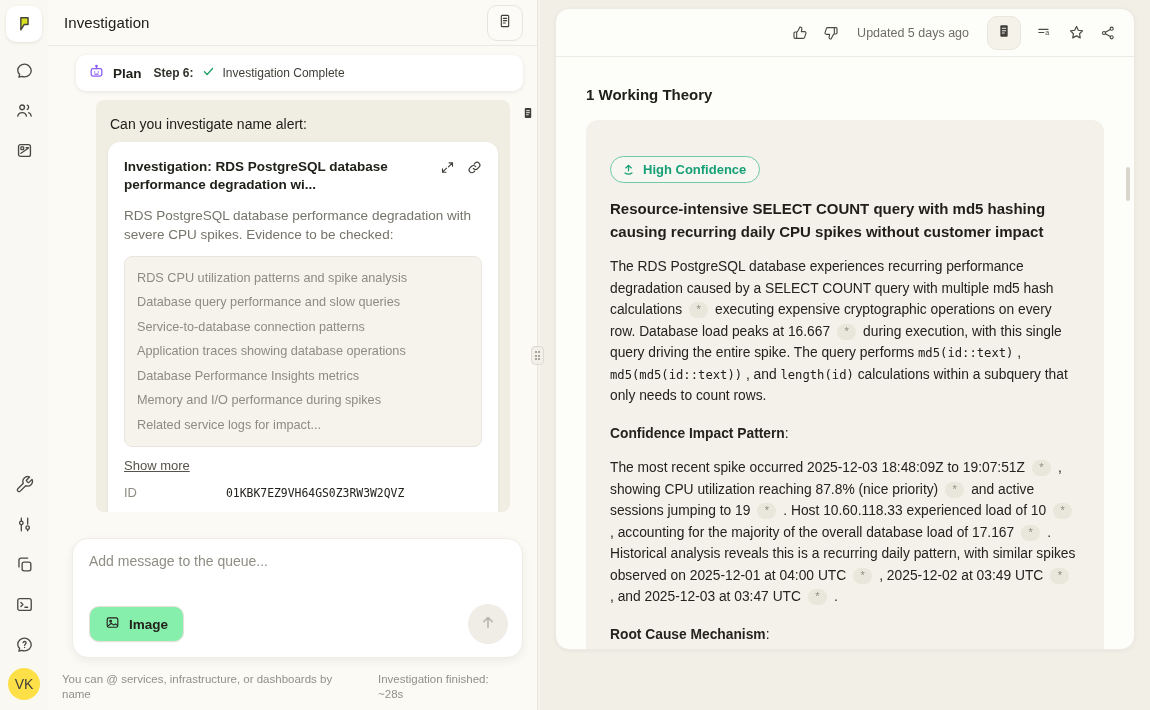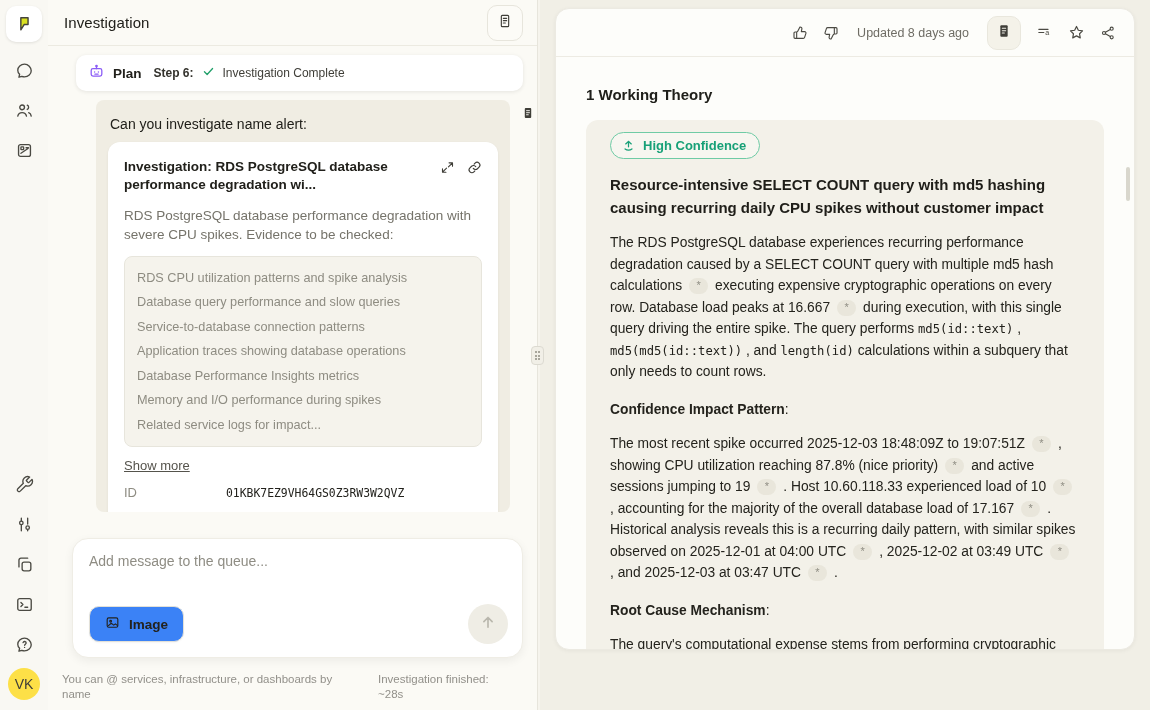--- a/index.html
+++ b/index.html
@@ -45,39 +45,39 @@
 
   .float-note-icon { position:absolute; right:2px; top:106px; color:#2F2E29; cursor:pointer; }
   .divider-handle { position:absolute; left:531px; top:346px; width:13px; height:19px; background:#F1EFE7; border:1px solid #DCDAD1; border-radius:4px; z-index:5; display:flex; align-items:center; justify-content:center; cursor:col-resize; }
   .divider-handle .dots { display:grid; grid-template-columns:2px 2px; grid-template-rows:2px 2px 2px; gap:1.5px; }
   .divider-handle .dots i { background:#8E8C82; border-radius:50%; }
 
   .composer { position:absolute; left:24px; right:14px; top:538px; height:120px; background:#FFFFFF; border:1px solid #EFEDE5; border-radius:16px; box-shadow:0 3px 10px rgba(0,0,0,.06); padding:14px 16px; z-index:4; }
   .composer textarea { width:100%; height:44px; border:none; outline:none; resize:none; background:transparent; font-family:"Liberation Sans",sans-serif; font-size:14px; color:#21201B; }
   .composer textarea::placeholder { color:#8F8D84; }
   .composer-row { position:absolute; left:16px; right:14px; bottom:13px; display:flex; align-items:center; justify-content:space-between; }
-  .image-btn { display:flex; align-items:center; gap:9px; border:1px solid #E3E1D8; background:#3b82f6; border-radius:10px; padding:8px 15px; cursor:pointer; box-shadow:0 1px 2px rgba(0,0,0,.04); }
+  .image-btn { display:flex; align-items:center; gap:9px; border:1px solid #E3E1D8; background:#86efac; border-radius:10px; padding:8px 15px; cursor:pointer; box-shadow:0 1px 2px rgba(0,0,0,.04); }
   .image-btn span { font-size:13.5px; font-weight:600; color:#23221D; }
   .send-btn { width:40px; height:40px; border-radius:50%; background:#EFEDE5; display:flex; align-items:center; justify-content:center; color:#B9B7AD; cursor:pointer; }
 
   .panel-footer { position:absolute; left:14px; right:10px; bottom:8px; display:flex; gap:22px; font-size:11.5px; color:#92908A; line-height:1.3; }
   .footer-hint { width:296px; }
   .footer-finished { width:150px; }
 
   
   .report-pane { position:absolute; left:540px; right:0; top:0; bottom:0; background:#F1EFE6; }
   .report-card { position:absolute; left:15px; right:15px; top:8px; bottom:60px; background:#FDFDFA; border:1px solid #ECEAE2; border-radius:14px; box-shadow:0 1px 4px rgba(0,0,0,.05); overflow:hidden; }
   .report-header { height:48px; display:flex; align-items:center; justify-content:flex-end; gap:15px; padding:0 18px; border-bottom:1px solid #EDEBE3; color:#4B4A43; }
   .hdr-ic { cursor:pointer; display:flex; align-items:center; }
   .updated { font-size:12.5px; color:#6E6C64; margin:0 3px; }
   .doc-btn { width:34px; height:34px; background:#F4F2E9; border:1px solid #E9E7DD; border-radius:10px; display:flex; align-items:center; justify-content:center; cursor:pointer; }
 
   .report-body { position:absolute; left:0; right:0; top:49px; bottom:0; padding:28px 30px 0; overflow:hidden; }
   .section-title { font-size:15px; font-weight:700; color:#20201B; }
-  .theory-card { margin-top:17px; background:#F3F1E9; border-radius:12px; padding:12px 24px; height:560px; }
+  .theory-card { margin-top:17px; background:#F3F1E9; border-radius:12px; padding:36px 24px; height:560px; }
   .conf-badge { display:inline-flex; align-items:center; gap:7px; border:1.4px solid #6FCBA5; border-radius:999px; padding:5px 13px 5px 10px; color:#17A077; background:rgba(255,255,255,.35); cursor:default; }
   .conf-badge span { font-size:13px; font-weight:700; }
   .theory-title { font-size:15px; font-weight:700; color:#1F1E19; line-height:1.5; margin:15px 0 4px; }
   .tpara { font-size:13.8px; color:#24231D; line-height:1.56; margin-top:13px; }
   .tpara.thead { margin-top:16px; }
   .tpara strong { font-weight:700; }
   .icode { font-family:"DejaVu Sans Mono","Liberation Mono",monospace; font-size:12.2px; color:#21201B; }
   .cite { display:inline-block; background:#E9E6DB; color:#8F8D83; border-radius:8px; font-size:11px; line-height:15px; padding:0 7.5px 1px; margin:0 3px; vertical-align:1px; cursor:pointer; }
   .scroll-thumb { position:absolute; right:4px; top:158px; width:4px; height:34px; background:#D9D7CD; border-radius:2px; cursor:pointer; }
 </style>
@@ -283,21 +283,21 @@
         <span class="hdr-ic">
           <svg width="16" height="16" viewBox="0 0 24 24" fill="none" stroke="#4B4A43" stroke-width="1.7" stroke-linecap="round" stroke-linejoin="round">
               <path d="M7 10.5V20M14.9 5.6 14 10h5a2 2 0 0 1 1.9 2.6l-2 6A2 2 0 0 1 17 20H4.5a1.5 1.5 0 0 1-1.5-1.5V12a1.5 1.5 0 0 1 1.5-1.5h2.3a2 2 0 0 0 1.8-1.1L11.9 3a2.6 2.6 0 0 1 3 2.6z"></path>
             </svg>
         </span>
         <span class="hdr-ic">
           <svg width="16" height="16" viewBox="0 0 24 24" fill="none" stroke="#4B4A43" stroke-width="1.7" stroke-linecap="round" stroke-linejoin="round" transform="rotate(180)">
               <path d="M7 10.5V20M14.9 5.6 14 10h5a2 2 0 0 1 1.9 2.6l-2 6A2 2 0 0 1 17 20H4.5a1.5 1.5 0 0 1-1.5-1.5V12a1.5 1.5 0 0 1 1.5-1.5h2.3a2 2 0 0 0 1.8-1.1L11.9 3a2.6 2.6 0 0 1 3 2.6z"></path>
             </svg>
         </span>
-        <span class="updated">Updated 8 days ago</span>
+        <span class="updated">Updated 5 days ago</span>
         <div class="doc-btn">
           <span>
             <svg width="16" height="16" viewBox="0 0 24 24">
                 <rect x="6.5" y="3.5" width="11" height="17" rx="1.5" fill="#3F3E38"></rect>
                 <path d="M9.5 8h5M9.5 11.5h5M9.5 15h3" stroke="#F4F2E9" stroke-width="1.6" stroke-linecap="round"></path>
               </svg>
           </span>
         </div>
         <span class="hdr-ic">
           <svg width="17" height="17" viewBox="0 0 24 24" fill="none" stroke="#4B4A43" stroke-width="1.7" stroke-linecap="round">

